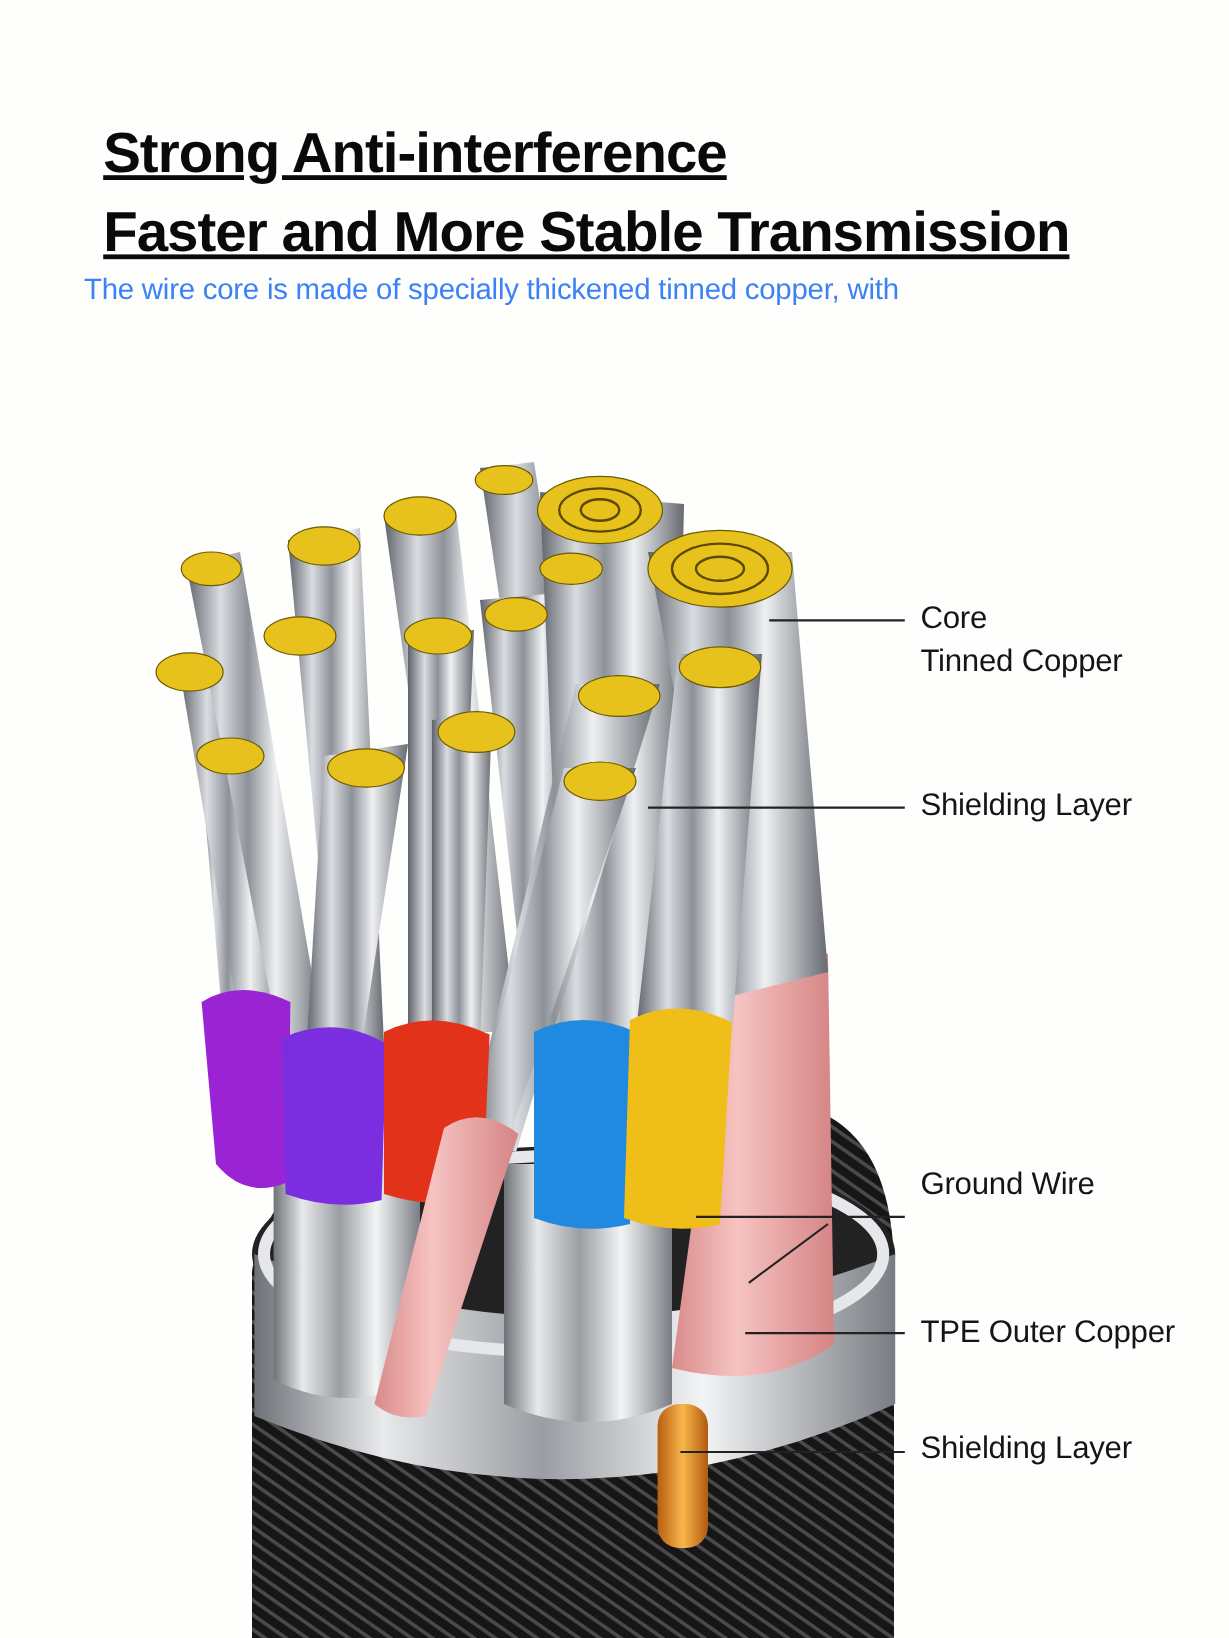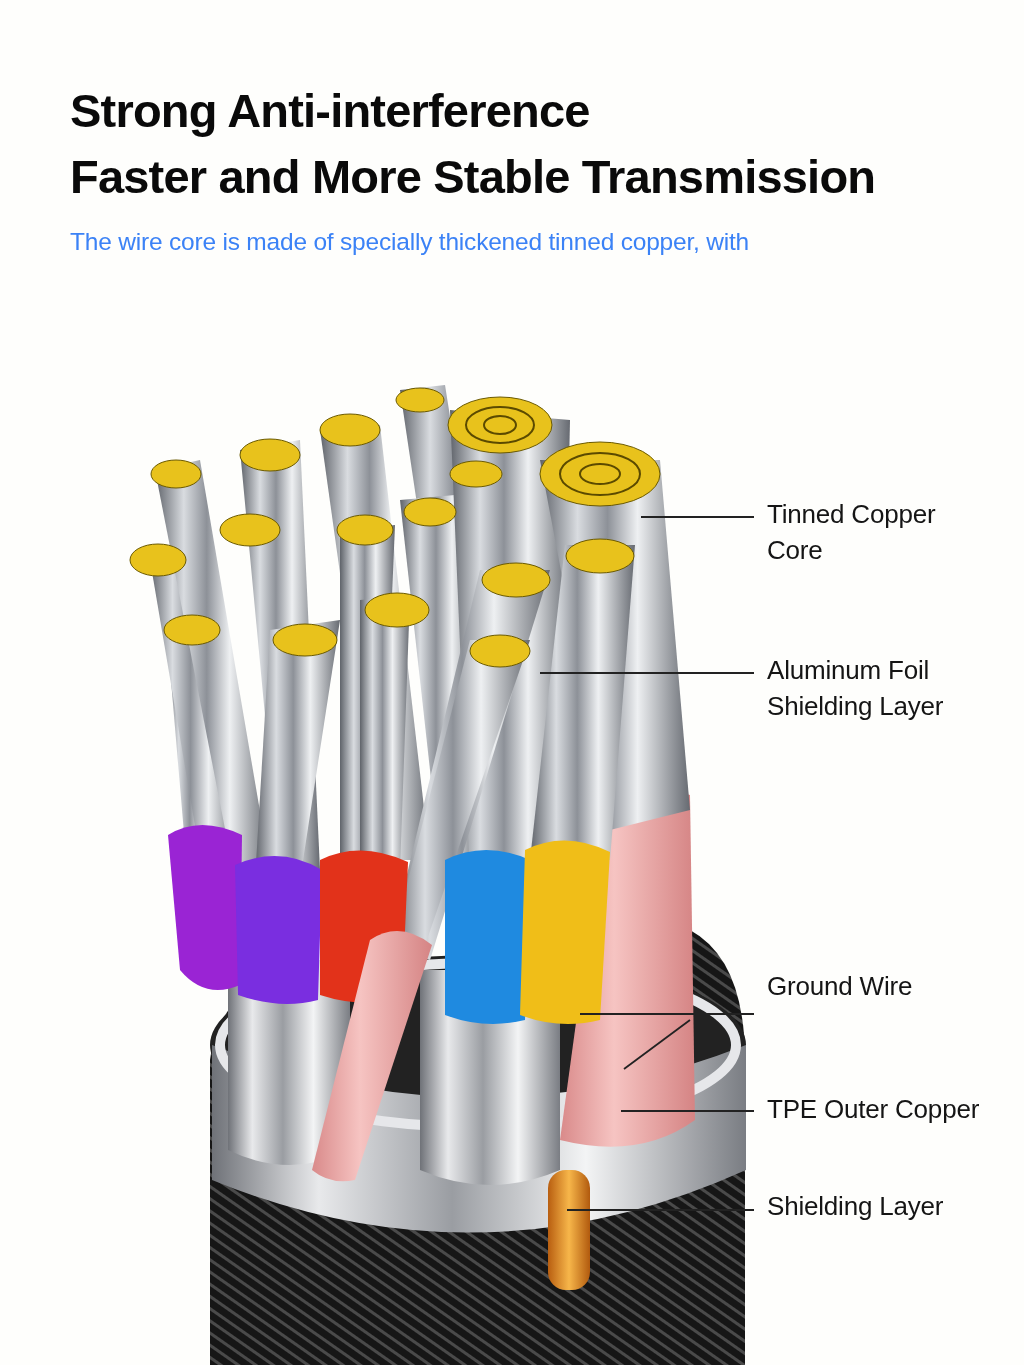--- a/index.html
+++ b/index.html
@@ -1,17 +1,17 @@
 <!DOCTYPE html>
 <html><head>
 <meta charset="utf-8">
 <style>
   html,body{margin:0;padding:0;background:#fefefc;}
   body{width:1024px;height:1365px;position:relative;overflow:hidden;font-family:"Liberation Sans","DejaVu Sans",sans-serif;color:#111;}
-  .title{position:absolute;left:70px;top:78px;margin:0;font-size:47px;line-height:66px;font-weight:700;letter-spacing:-0.8px;color:#0a0a0a;}
+  .title{position:absolute;left:70px;top:78px;margin:16px;font-size:47px;line-height:66px;font-weight:700;letter-spacing:-0.8px;color:#0a0a0a;text-decoration:underline;}
   .title span{display:block;}
   .desc{position:absolute;left:70px;top:224px;width:900px;margin:0;font-size:24.5px;line-height:35px;color:#3b82f6;letter-spacing:-0.2px;}
   .desc span{display:block;}
   .illus{position:absolute;left:0;top:360px;width:1024px;height:1005px;}
   .label{position:absolute;left:767px;font-size:26px;line-height:36px;color:#151515;letter-spacing:-0.2px;}
   .label span{display:block;}
 </style>
 </head>
 <body>
 
@@ -137,25 +137,24 @@
     <line x1="641" y1="517" x2="754" y2="517"></line>
     <line x1="540" y1="673" x2="754" y2="673"></line>
     <line x1="580" y1="1014" x2="754" y2="1014"></line>
     <line x1="624" y1="1069" x2="690" y2="1020"></line>
     <line x1="621" y1="1111" x2="754" y2="1111"></line>
     <line x1="567" y1="1210" x2="754" y2="1210"></line>
   </g>
 </svg>
 
 <div class="label" style="top:496px">
+  <span>Core</span>
   <span>Tinned Copper</span>
-  <span>Core</span>
 </div>
 <div class="label" style="top:652px">
-  <span>Aluminum Foil</span>
   <span>Shielding Layer</span>
 </div>
 <div class="label" style="top:968px">
   <span>Ground Wire</span>
 </div>
 <div class="label" style="top:1091px">
   <span>TPE Outer Copper</span>
 </div>
 <div class="label" style="top:1188px">
   <span>Shielding Layer</span>

